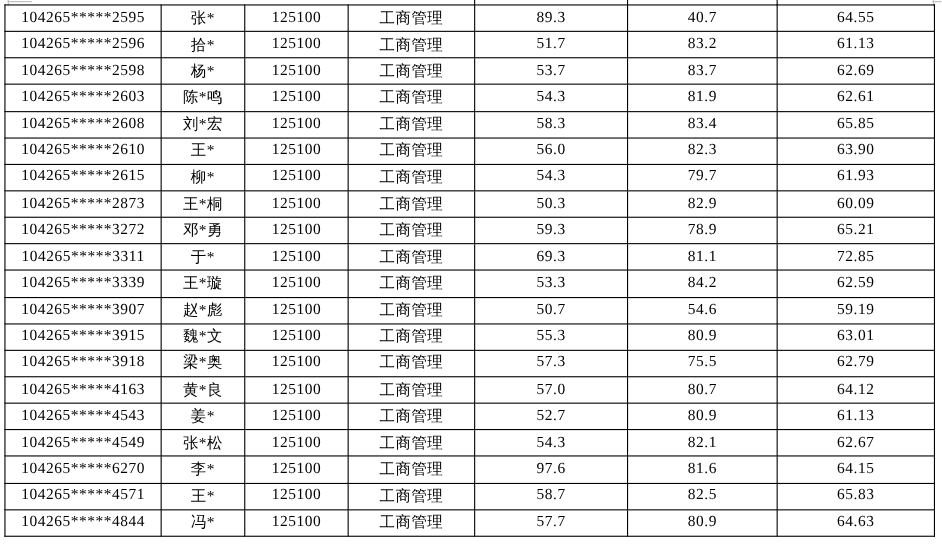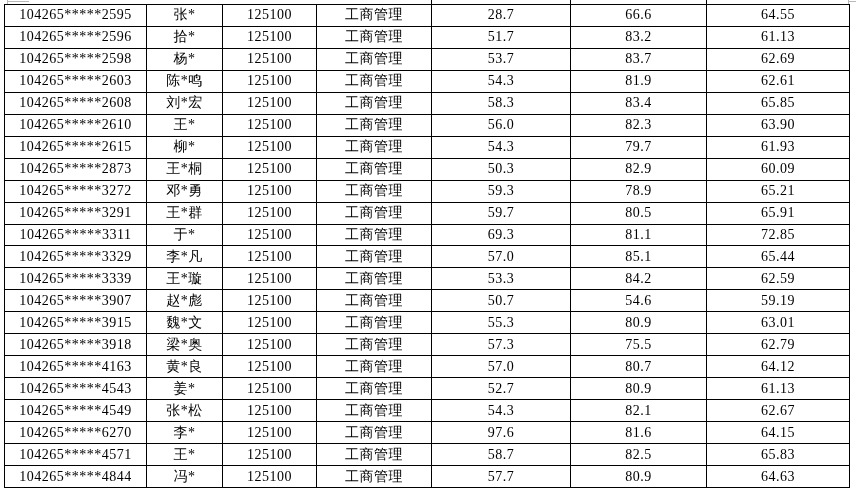--- a/index.html
+++ b/index.html
@@ -77,22 +77,22 @@
       <col style="width:139px">
       <col style="width:136px">
       <col style="width:143px">
     </colgroup>
     <tbody>
         <tr>
           <td>104265*****2595</td>
           <td>张*</td>
           <td>125100</td>
           <td>工商管理</td>
-          <td>28.7</td>
-          <td>66.6</td>
+          <td>89.3</td>
+          <td>40.7</td>
           <td>64.55</td>
         </tr>
         <tr>
           <td>104265*****2596</td>
           <td>拾*</td>
           <td>125100</td>
           <td>工商管理</td>
           <td>51.7</td>
           <td>83.2</td>
           <td>61.13</td>
@@ -154,47 +154,29 @@
         <tr>
           <td>104265*****3272</td>
           <td>邓*勇</td>
           <td>125100</td>
           <td>工商管理</td>
           <td>59.3</td>
           <td>78.9</td>
           <td>65.21</td>
         </tr>
         <tr>
-          <td>104265*****3291</td>
-          <td>王*群</td>
-          <td>125100</td>
-          <td>工商管理</td>
-          <td>59.7</td>
-          <td>80.5</td>
-          <td>65.91</td>
-        </tr>
-        <tr>
           <td>104265*****3311</td>
           <td>于*</td>
           <td>125100</td>
           <td>工商管理</td>
           <td>69.3</td>
           <td>81.1</td>
           <td>72.85</td>
         </tr>
         <tr>
-          <td>104265*****3329</td>
-          <td>李*凡</td>
-          <td>125100</td>
-          <td>工商管理</td>
-          <td>57.0</td>
-          <td>85.1</td>
-          <td>65.44</td>
-        </tr>
-        <tr>
           <td>104265*****3339</td>
           <td>王*璇</td>
           <td>125100</td>
           <td>工商管理</td>
           <td>53.3</td>
           <td>84.2</td>
           <td>62.59</td>
         </tr>
         <tr>
           <td>104265*****3907</td>

